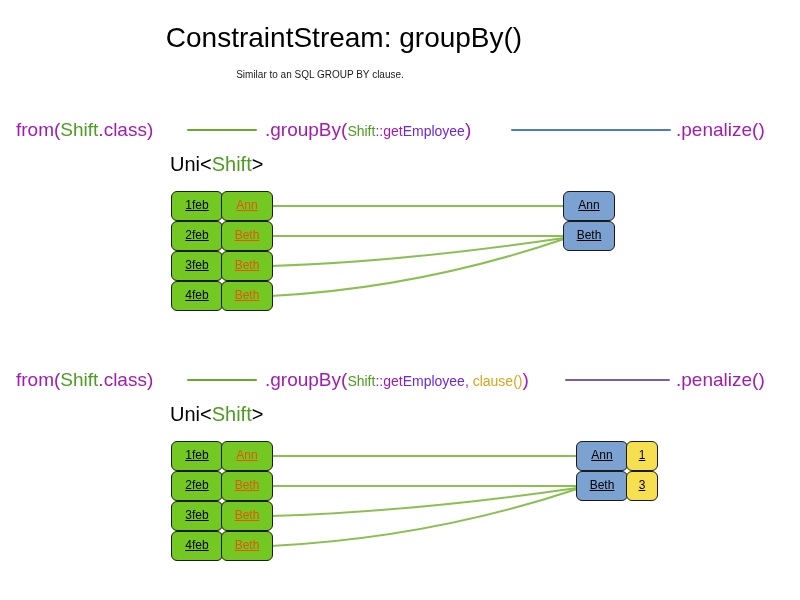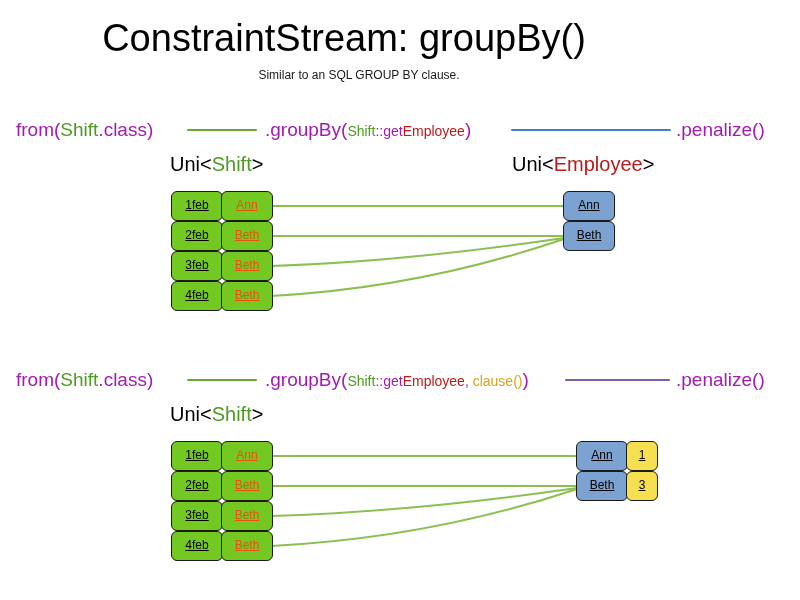--- a/index.html
+++ b/index.html
@@ -9,36 +9,36 @@
     font-family:"Liberation Sans", sans-serif;
     color:#000000;
     overflow:hidden;
     position:relative;
   }
   .stage{position:absolute;left:0;top:0;width:800px;height:600px;}
 
   
   #page-title{
     position:absolute;left:0;top:16px;width:688px;
-    text-align:center;font-size:38px;line-height:44px;
+    text-align:center;font-size:28px;line-height:44px;
     font-weight:400;color:#000;letter-spacing:0px;
   }
   #page-subtitle{
     position:absolute;left:0;top:66px;width:640px;
-    text-align:center;font-size:12px;line-height:18px;color:#1a1a1a;margin-left:39px;
+    text-align:center;font-size:10px;line-height:18px;color:#1a1a1a;
   }
 
   
   .codeline{
     position:absolute;left:0;width:800px;height:24px;
     font-size:19px;line-height:24px;white-space:nowrap;
   }
   .codeline .seg{position:absolute;top:0;}
   .tok-green{color:#4f9c22;}
-  .tok-blue{color:#b91c1c;}
+  .tok-blue{color:#6d28d9;}
   .tok-gold{color:#d9a31b;}
   .tok-black{color:#a21caf;}
   .small{font-size:14px;}
   .rule{position:absolute;height:2px;border-radius:1px;}
   .rule-green{background:#6aa832;}
   .rule-blue{background:#4a7ebb;}
   .rule-purple{background:#7b5ea7;}
 
   
   .typecap{
@@ -74,21 +74,20 @@
 
   <div class="codeline" style="top:118px;">
     <span class="seg" style="left:16px;"><span class="tok-black">from(</span><span class="tok-green">Shift</span><span class="tok-black">.class)</span></span>
     <span class="seg" style="left:265px;"><span class="tok-black">.groupBy(</span><span class="tok-green small">Shift</span><span class="tok-black small">::get</span><span class="tok-blue small">Employee</span><span class="tok-black">)</span></span>
     <span class="seg" style="left:676px;"><span class="tok-black">.penalize()</span></span>
   </div>
   <div class="rule rule-green" style="left:187px;top:129px;width:70px;"></div>
   <div class="rule rule-blue" style="left:511px;top:129px;width:160px;"></div>
 
   <div class="typecap" style="left:170px;top:152px;"><span>Uni&lt;</span><span class="tok-green">Shift</span><span>&gt;</span></div>
-  <div class="typecap" style="left:512px;top:152px;"><span>Uni&lt;</span><span class="tok-blue">Employee</span><span>&gt;</span></div>
 
   <svg class="links">
     <line x1="271" y1="206" x2="564" y2="206"></line>
     <path d="M271 236 L520 236 Q556 236 564 236"></path>
     <path d="M271 266 Q400 262 564 238"></path>
     <path d="M271 296 Q420 288 564 239"></path>
   </svg>
 
   <div class="box green t-black" style="left:171px;top:191px;width:52px;">1feb</div>
   <div class="box green t-orange" style="left:221px;top:191px;width:52px;">Ann</div>

